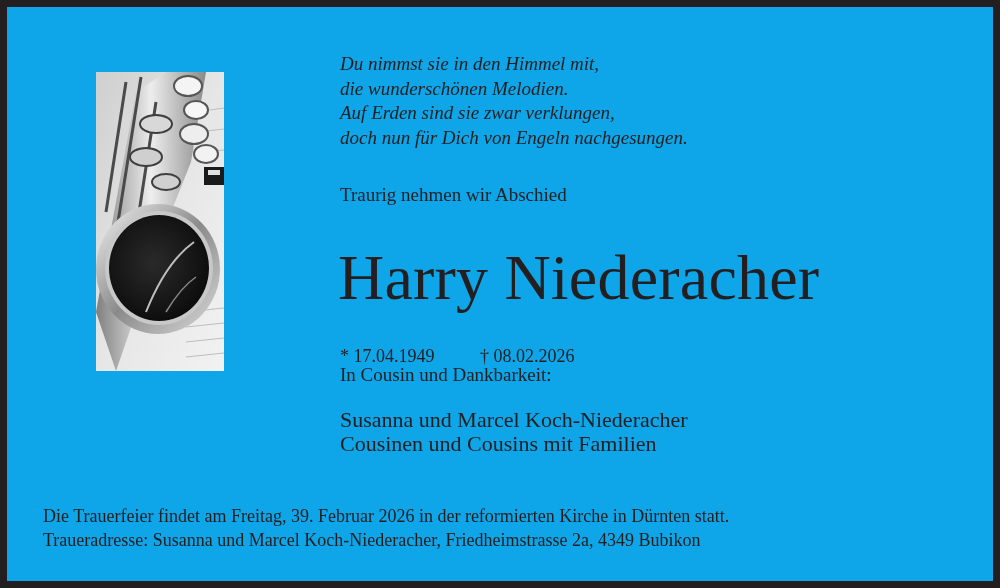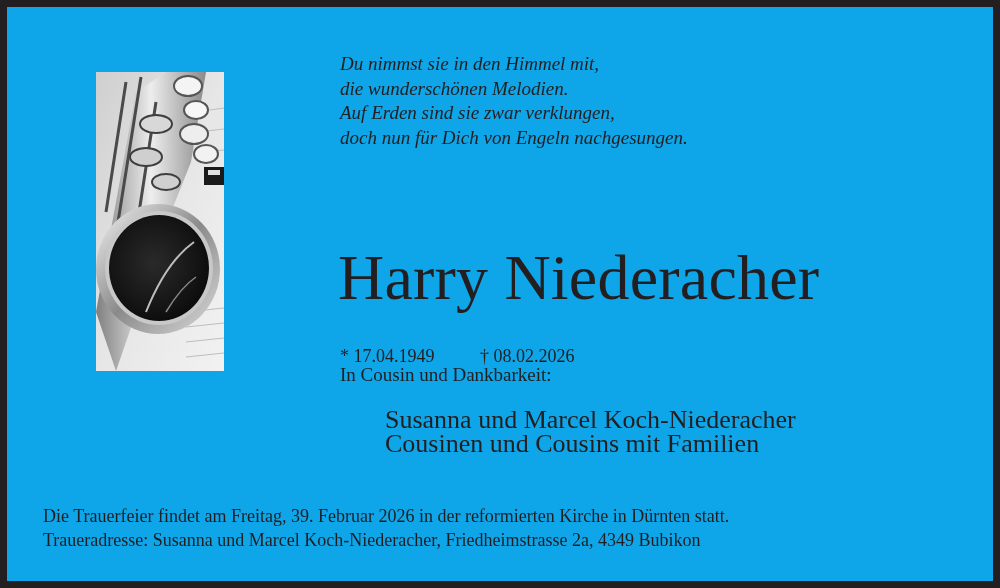--- a/index.html
+++ b/index.html
@@ -42,21 +42,21 @@
       font-size: 18px; line-height: 24px; white-space: nowrap; margin-top: 37px;
     }
     .dates span { display: inline-block; }
     .dates .birth { width: 140px; }
     .thanks {
       position: absolute; left: 333px; top: 356px;
       font-size: 19px; line-height: 24px; white-space: nowrap;
     }
     .mourners {
       position: absolute; left: 333px; top: 401px;
-      font-size: 26px; line-height: 24px; white-space: nowrap; margin-left: 45px;
+      font-size: 22px; line-height: 24px; white-space: nowrap;
     }
     .footer {
       position: absolute; left: 36px; top: 497px;
       font-size: 18px; line-height: 24px; white-space: nowrap;
     }
   </style>
 </head>
 <body>
 
 <div class="frame">
@@ -126,20 +126,21 @@
   </div>
 
   <div class="verse">
     <div>Du nimmst sie in den Himmel mit,</div>
     <div>die wunderschönen Melodien.</div>
     <div>Auf Erden sind sie zwar verklungen,</div>
     <div>doch nun für Dich von Engeln nachgesungen.</div>
   </div>
 
   <div class="intro">
+    <div>Traurig nehmen wir Abschied</div>
   </div>
 
   <div class="name">Harry Niederacher</div>
 
   <div class="dates">
     <span class="birth">* 17.04.1949</span><span class="death">† 08.02.2026</span>
   </div>
 
   <div class="thanks">In Cousin und Dankbarkeit:</div>
 

